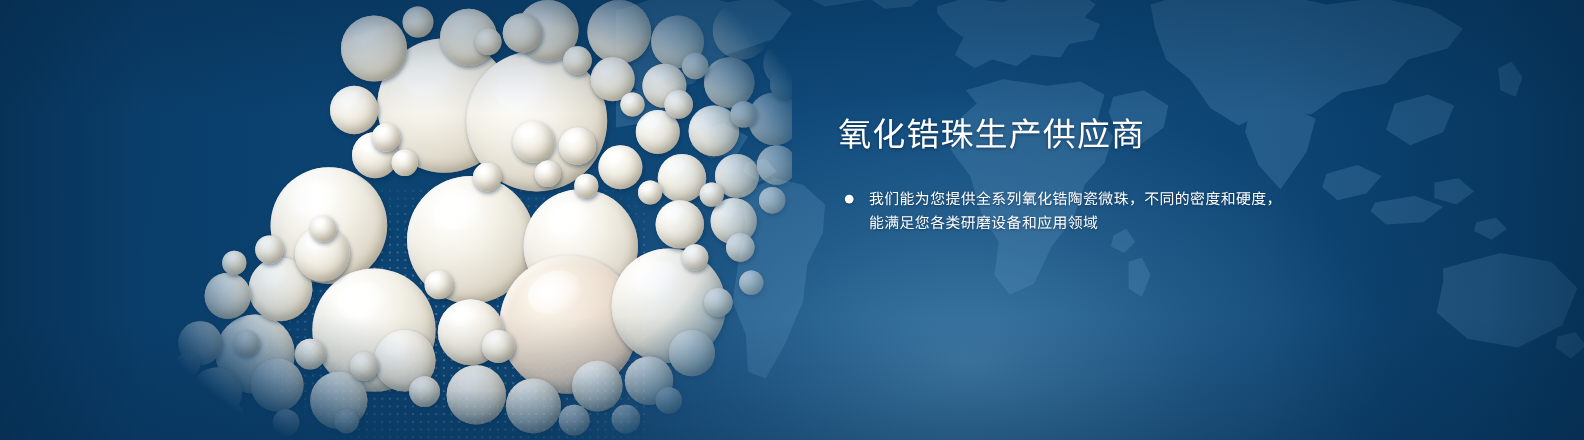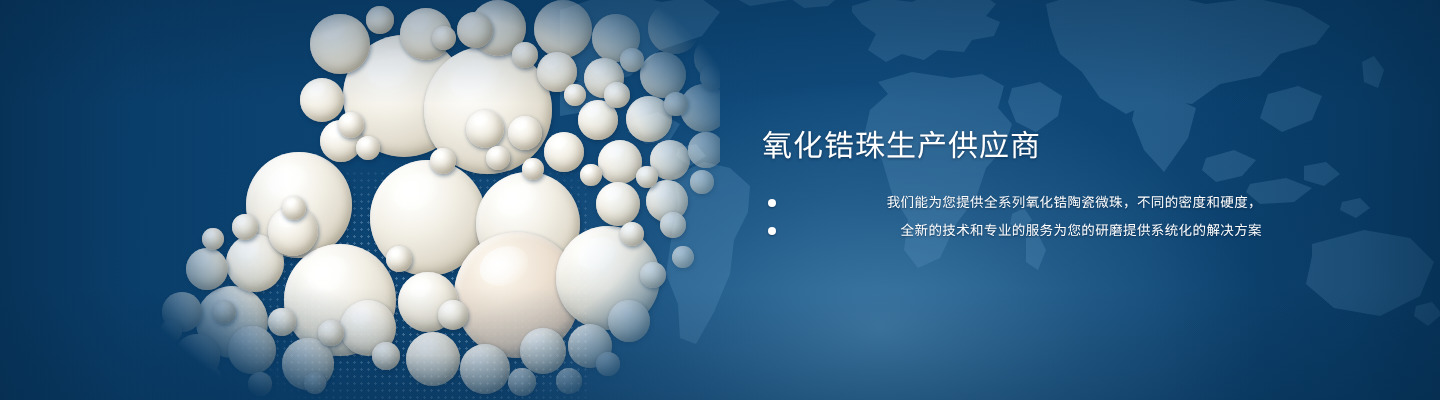--- a/index.html
+++ b/index.html
@@ -108,37 +108,35 @@
     background:
       radial-gradient(circle at 34% 26%, #fffdf8 0%, #f6eee2 20%, #e7d9c9 52%, #d3bfae 78%, #b9a392 100%);
   }
 
   
   .copy {
     position: absolute;
     left: 762px;
     top: 104px;
     width: 500px;
-    margin-top: 22px;
   }
   .headline {
     margin: 0;
     font-size: 30px;
     font-weight: 400;
     letter-spacing: 1px;
     color: #ffffff;
     line-height: 40px;
     text-shadow: 0 1px 3px rgba(0,20,45,0.55);
     white-space: nowrap;
   }
   .bullets {
     list-style: none;
     margin: 26px 0 0 0;
     padding: 0;
-    text-align: right;
   }
   .bullet-row {
     position: relative;
     padding-left: 28px;
     margin-bottom: 6px;
     color: #ffffff;
     font-size: 13.5px;
     line-height: 22px;
     letter-spacing: 0.4px;
     text-shadow: 0 1px 2px rgba(0,20,45,0.5);
@@ -302,24 +300,19 @@
   <div class="bg-vignette"></div>
 
   <div class="copy">
     <h1 class="headline">氧化锆珠生产供应商</h1>
 
     <ul class="bullets">
       <li class="bullet-row">
         <span class="bullet-dot"></span>
         <span class="bullet-text">
           <span class="ln">我们能为您提供全系列氧化锆陶瓷微珠，不同的密度和硬度，</span>
-        </span>
-      </li>
-      <li class="bullet-row">
-        <span class="bullet-dot"></span>
-        <span class="bullet-text">
-          <span class="ln">全新的技术和专业的服务为您的研磨提供系统化的解决方案</span>
+          <span class="ln">能满足您各类研磨设备和应用领域</span>
         </span>
       </li>
     </ul>
   </div>
 
 </div>
 
 </body></html>

